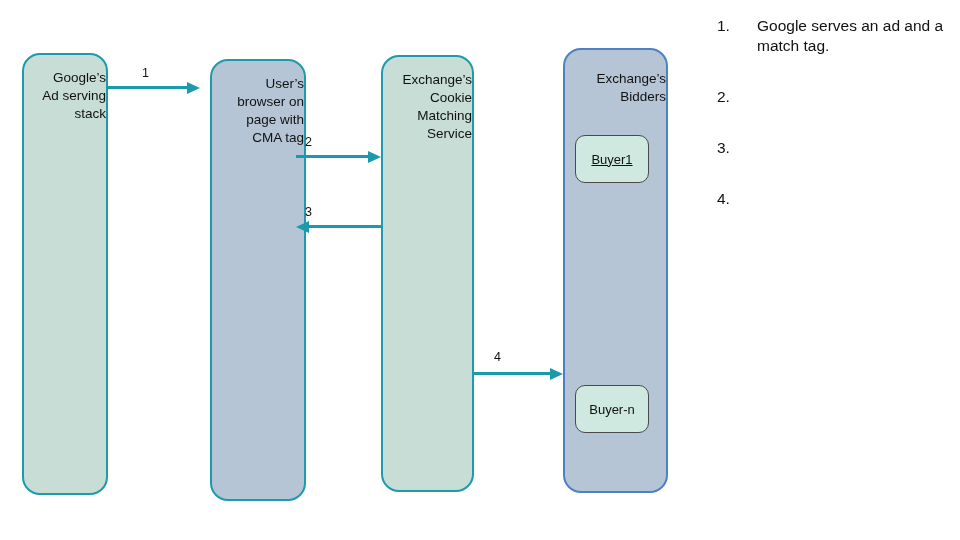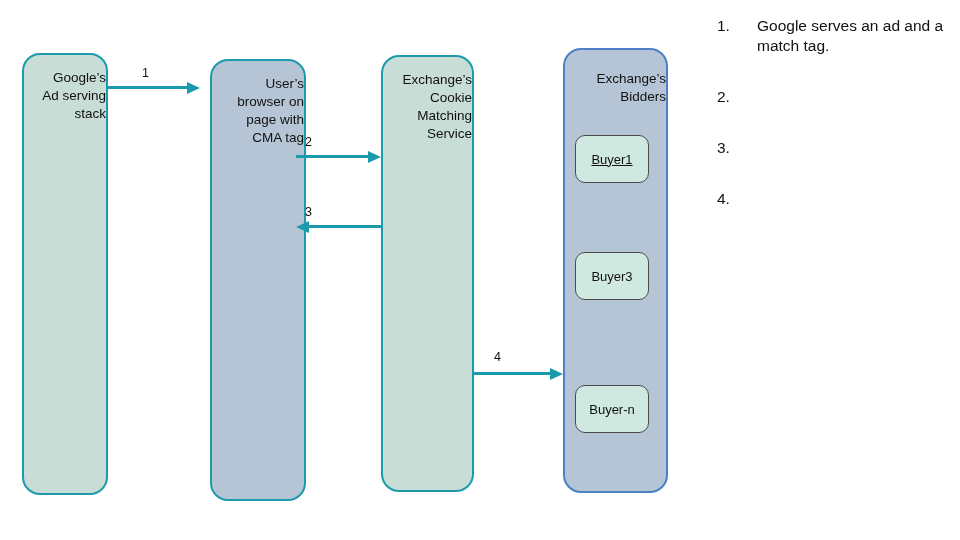--- a/index.html
+++ b/index.html
@@ -106,21 +106,20 @@
 
   <div class="node node-green" id="node-cm">Exchange’s
 Cookie
 Matching
 Service</div>
 
   <div class="node node-blue" id="node-bidders">Exchange’s
 Bidders</div>
 
   <div class="buyer" id="buyer-1">Buyer1</div>
-  <div class="buyer" id="buyer-3">Buyer3</div>
   <div class="buyer" id="buyer-n">Buyer-n</div>
 
   <div class="arrow-line" id="arrow1-line"></div>
   <div class="arrow-head head-right" id="arrow1-head"></div>
   <div class="arrow-label" id="arrow1-label">1</div>
 
   <div class="arrow-line" id="arrow2-line"></div>
   <div class="arrow-head head-right" id="arrow2-head"></div>
   <div class="arrow-label" id="arrow2-label">2</div>
 

